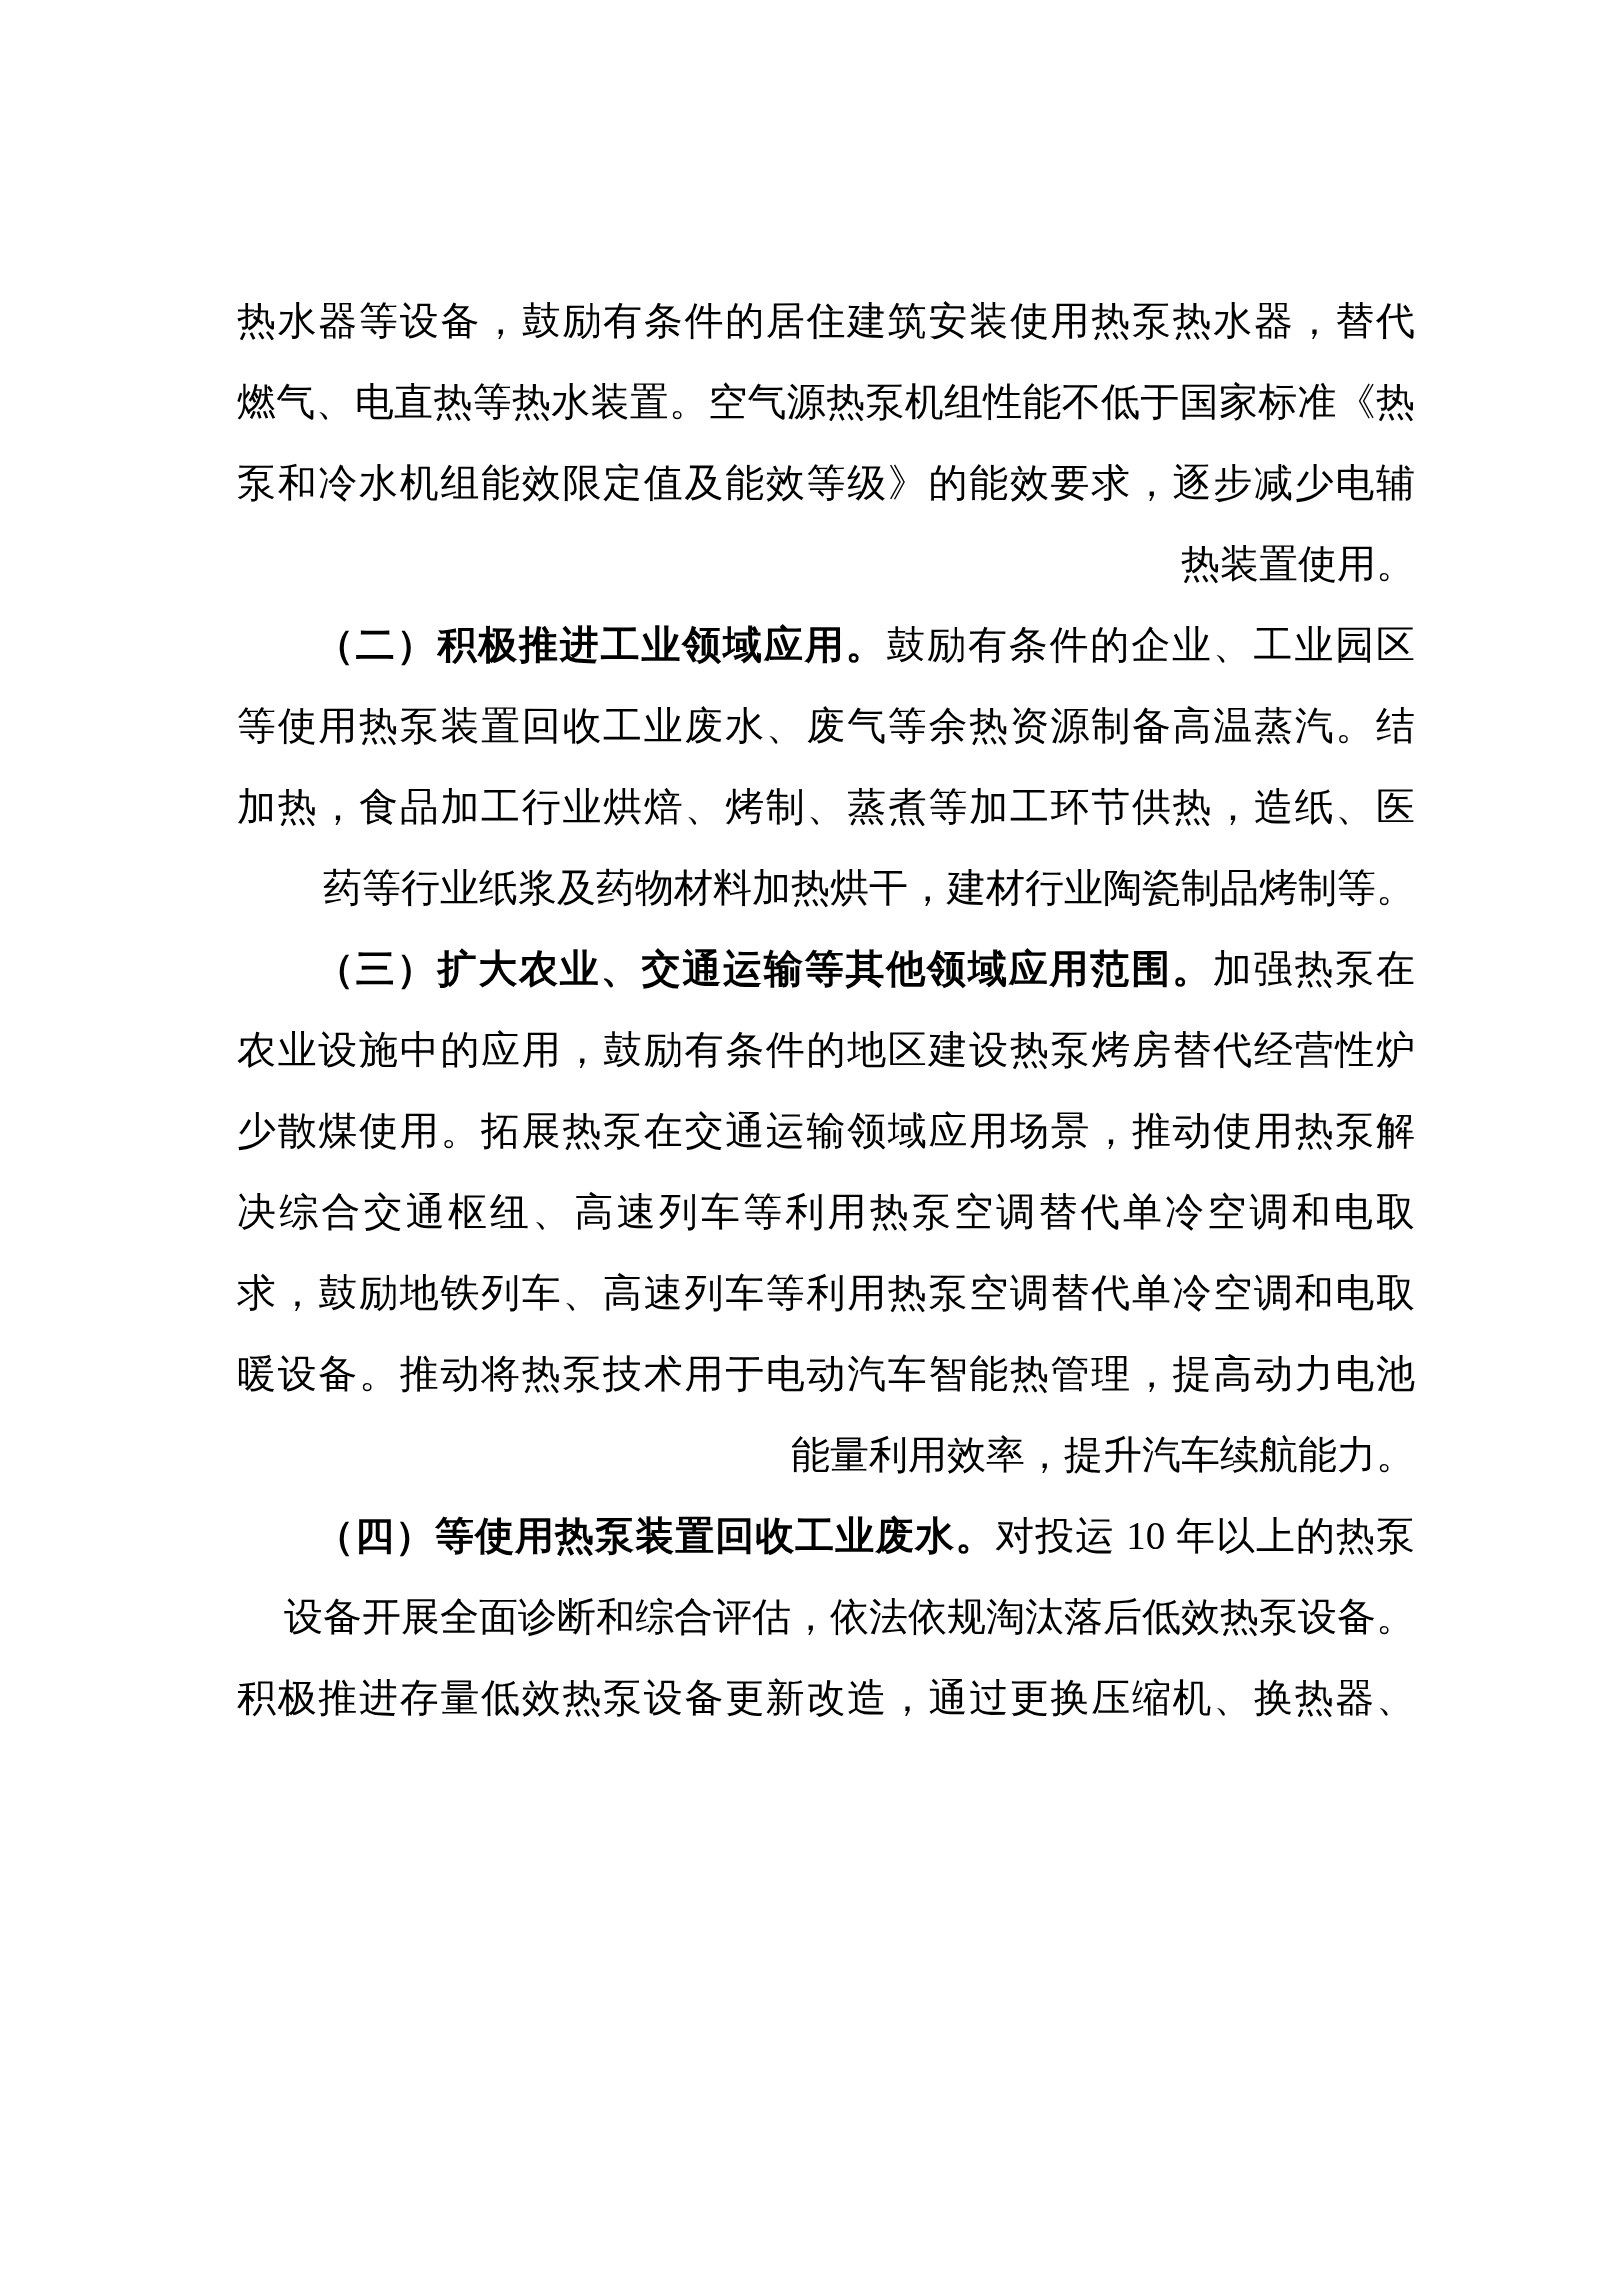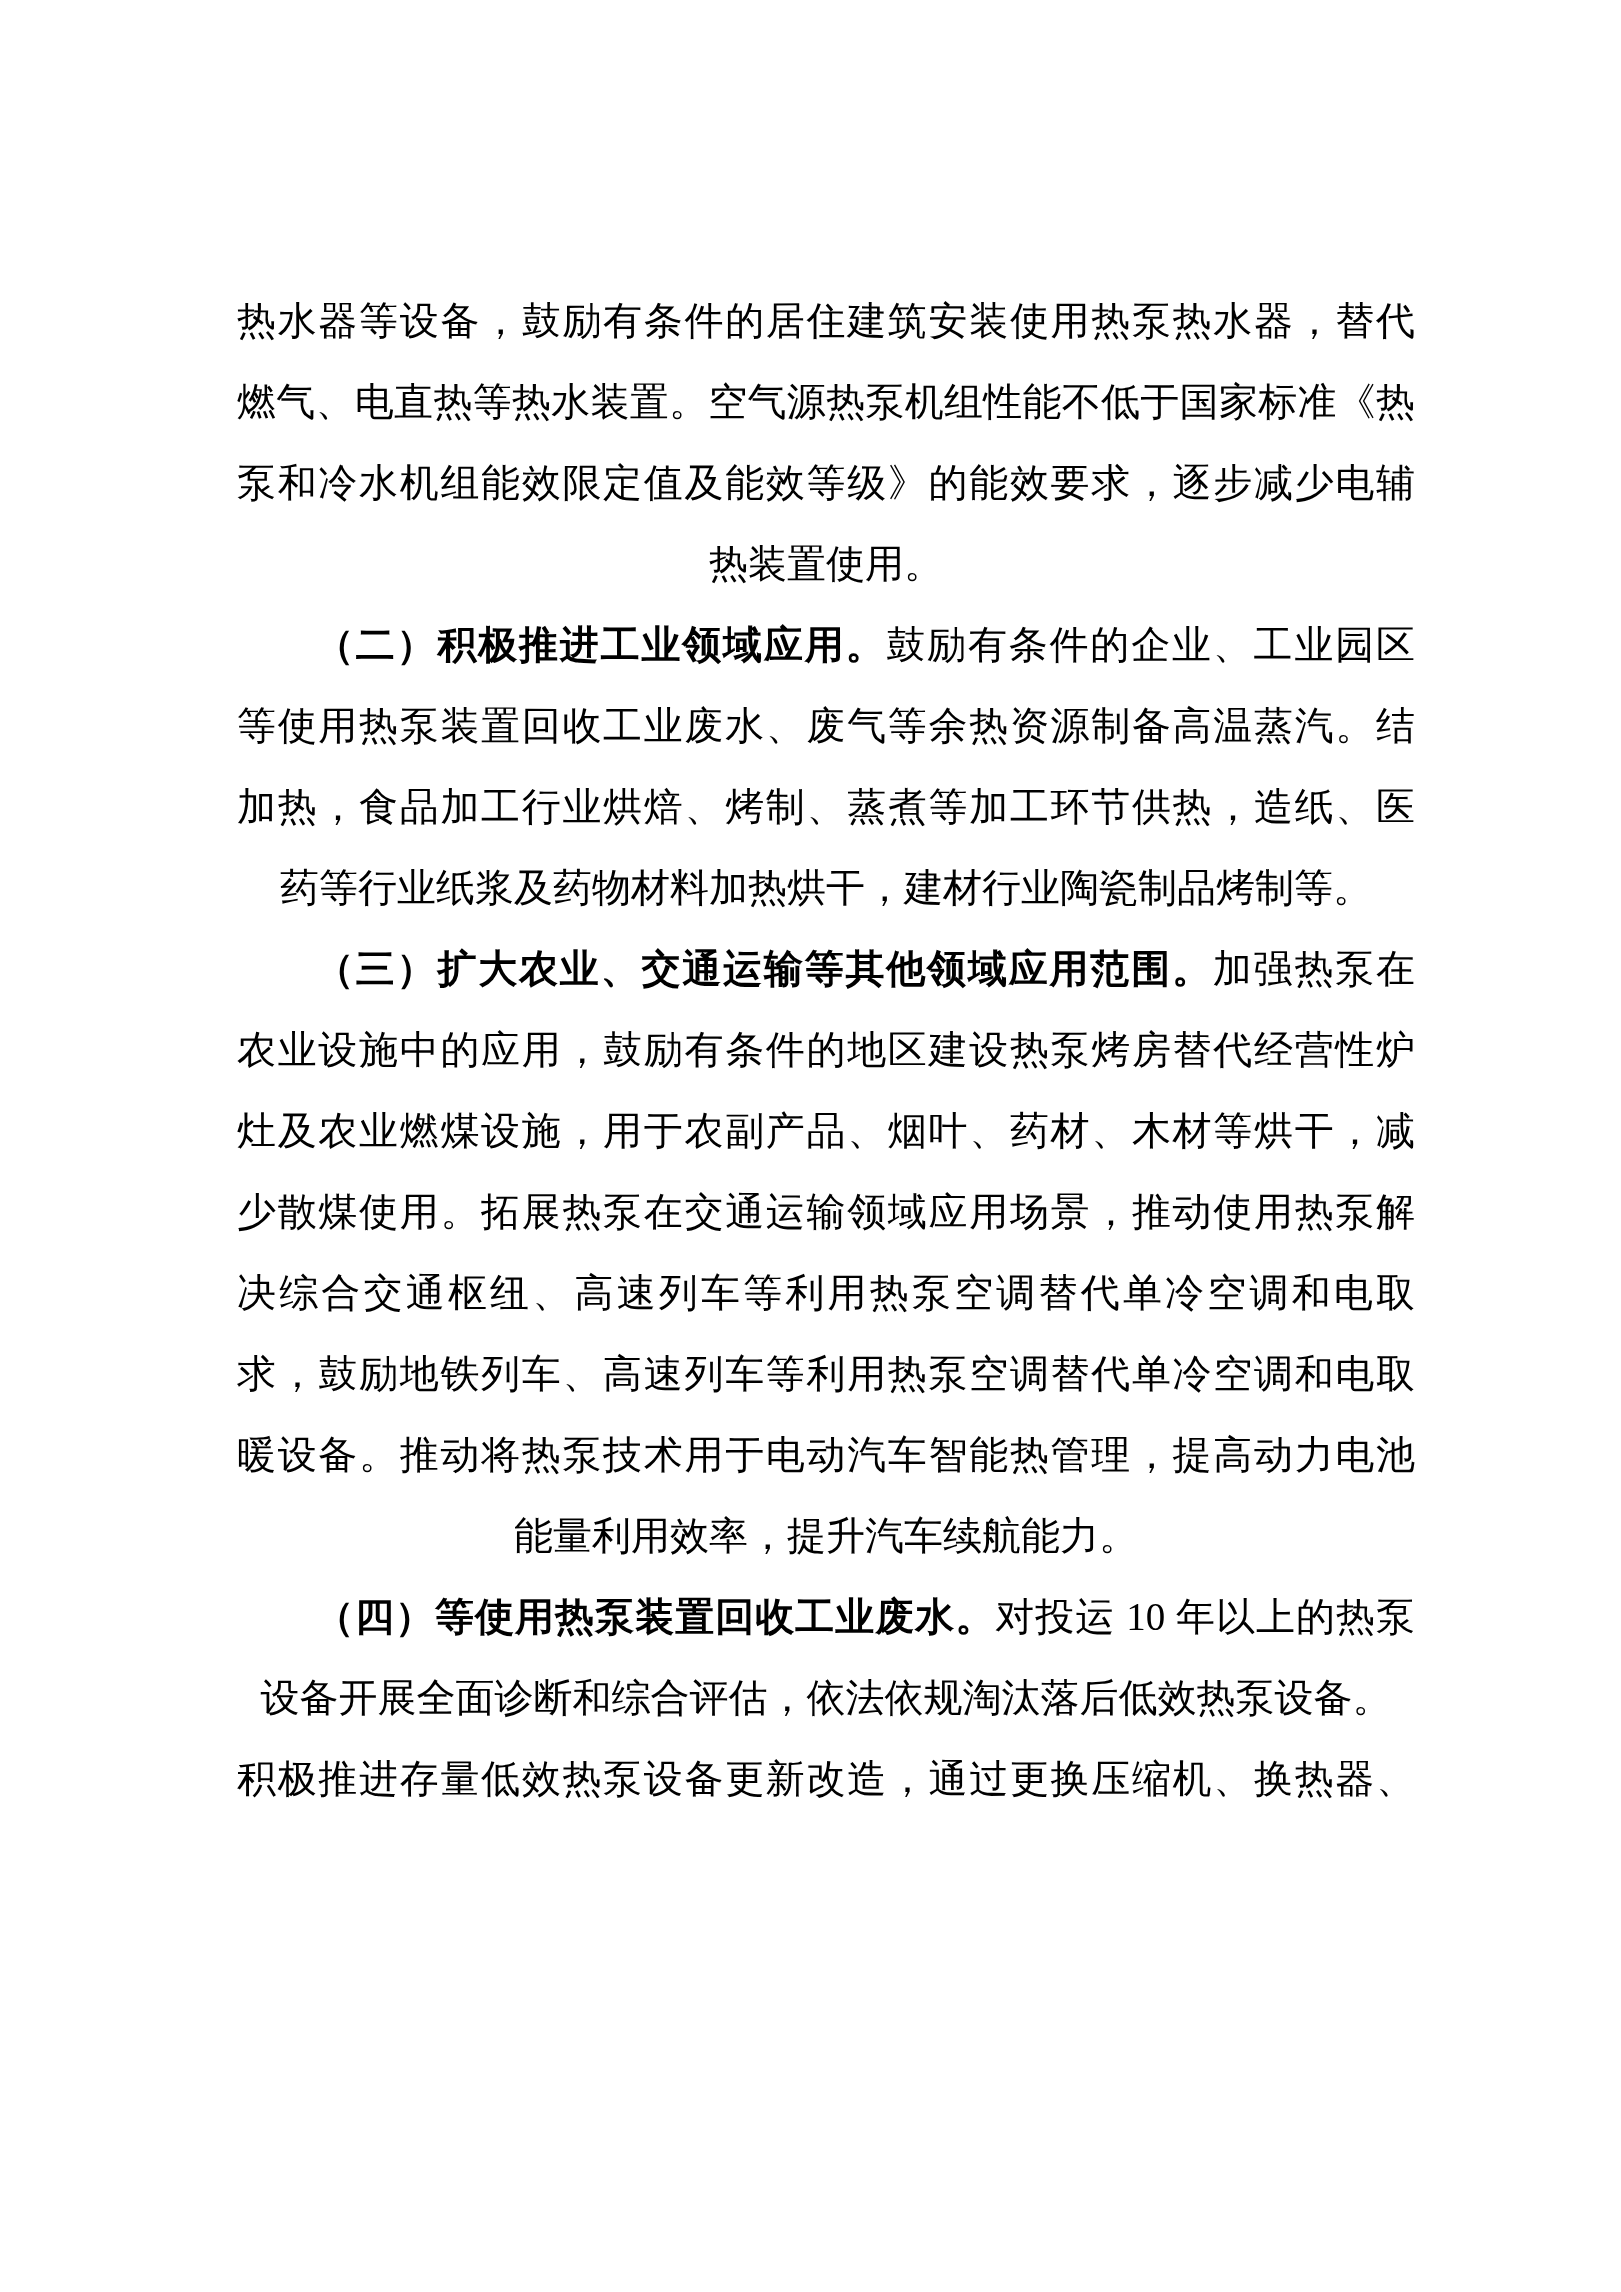--- a/index.html
+++ b/index.html
@@ -19,21 +19,21 @@
   .text-block {
     position: absolute;
     left: 221px;
     top: 280px;
     width: 1194px;
     font-size: 39px;
   }
   .line {
     height: 81px;
     line-height: 81px;
-    text-align: center;
+    text-align: right;
     overflow: visible;
   }
   .line.fill {
     text-align: justify;
     text-align-last: justify;
     text-justify: inter-character;
   }
   .line.indent {
     text-indent: 78px;
   }
@@ -63,21 +63,20 @@
       <div class="line fill"><span class="head"></span><span class="body-run">热水器等设备，鼓励有条件的居住建筑安装使用热泵热水器，替代</span></div>
       <div class="line fill"><span class="head"></span><span class="body-run">燃气、电直热等热水装置。空气源热泵机组性能不低于国家标准《热</span></div>
       <div class="line fill"><span class="head"></span><span class="body-run">泵和冷水机组能效限定值及能效等级》的能效要求，逐步减少电辅</span></div>
       <div class="line"><span class="head"></span><span class="body-run">热装置使用。</span></div>
       <div class="line indent fill"><span class="head">（二）积极推进工业领域应用。</span><span class="body-run">鼓励有条件的企业、工业园区</span></div>
       <div class="line fill"><span class="head"></span><span class="body-run">等使用热泵装置回收工业废水、废气等余热资源制备高温蒸汽。结</span></div>
       <div class="line fill"><span class="head"></span><span class="body-run">加热，食品加工行业烘焙、烤制、蒸煮等加工环节供热，造纸、医</span></div>
       <div class="line"><span class="head"></span><span class="body-run">药等行业纸浆及药物材料加热烘干，建材行业陶瓷制品烤制等。</span></div>
       <div class="line indent fill"><span class="head">（三）扩大农业、交通运输等其他领域应用范围。</span><span class="body-run">加强热泵在</span></div>
       <div class="line fill"><span class="head"></span><span class="body-run">农业设施中的应用，鼓励有条件的地区建设热泵烤房替代经营性炉</span></div>
-      <div class="line fill"><span class="head"></span><span class="body-run">灶及农业燃煤设施，用于农副产品、烟叶、药材、木材等烘干，减</span></div>
       <div class="line fill"><span class="head"></span><span class="body-run">少散煤使用。拓展热泵在交通运输领域应用场景，推动使用热泵解</span></div>
       <div class="line fill"><span class="head"></span><span class="body-run">决综合交通枢纽、高速列车等利用热泵空调替代单冷空调和电取</span></div>
       <div class="line fill"><span class="head"></span><span class="body-run">求，鼓励地铁列车、高速列车等利用热泵空调替代单冷空调和电取</span></div>
       <div class="line fill"><span class="head"></span><span class="body-run">暖设备。推动将热泵技术用于电动汽车智能热管理，提高动力电池</span></div>
       <div class="line"><span class="head"></span><span class="body-run">能量利用效率，提升汽车续航能力。</span></div>
       <div class="line indent fill"><span class="head">（四）等使用热泵装置回收工业废水。</span><span class="body-run">对投运 10 年以上的热泵</span></div>
       <div class="line"><span class="head"></span><span class="body-run">设备开展全面诊断和综合评估，依法依规淘汰落后低效热泵设备。</span></div>
       <div class="line fill"><span class="head"></span><span class="body-run">积极推进存量低效热泵设备更新改造，通过更换压缩机、换热器、</span></div>
     </div>
 

